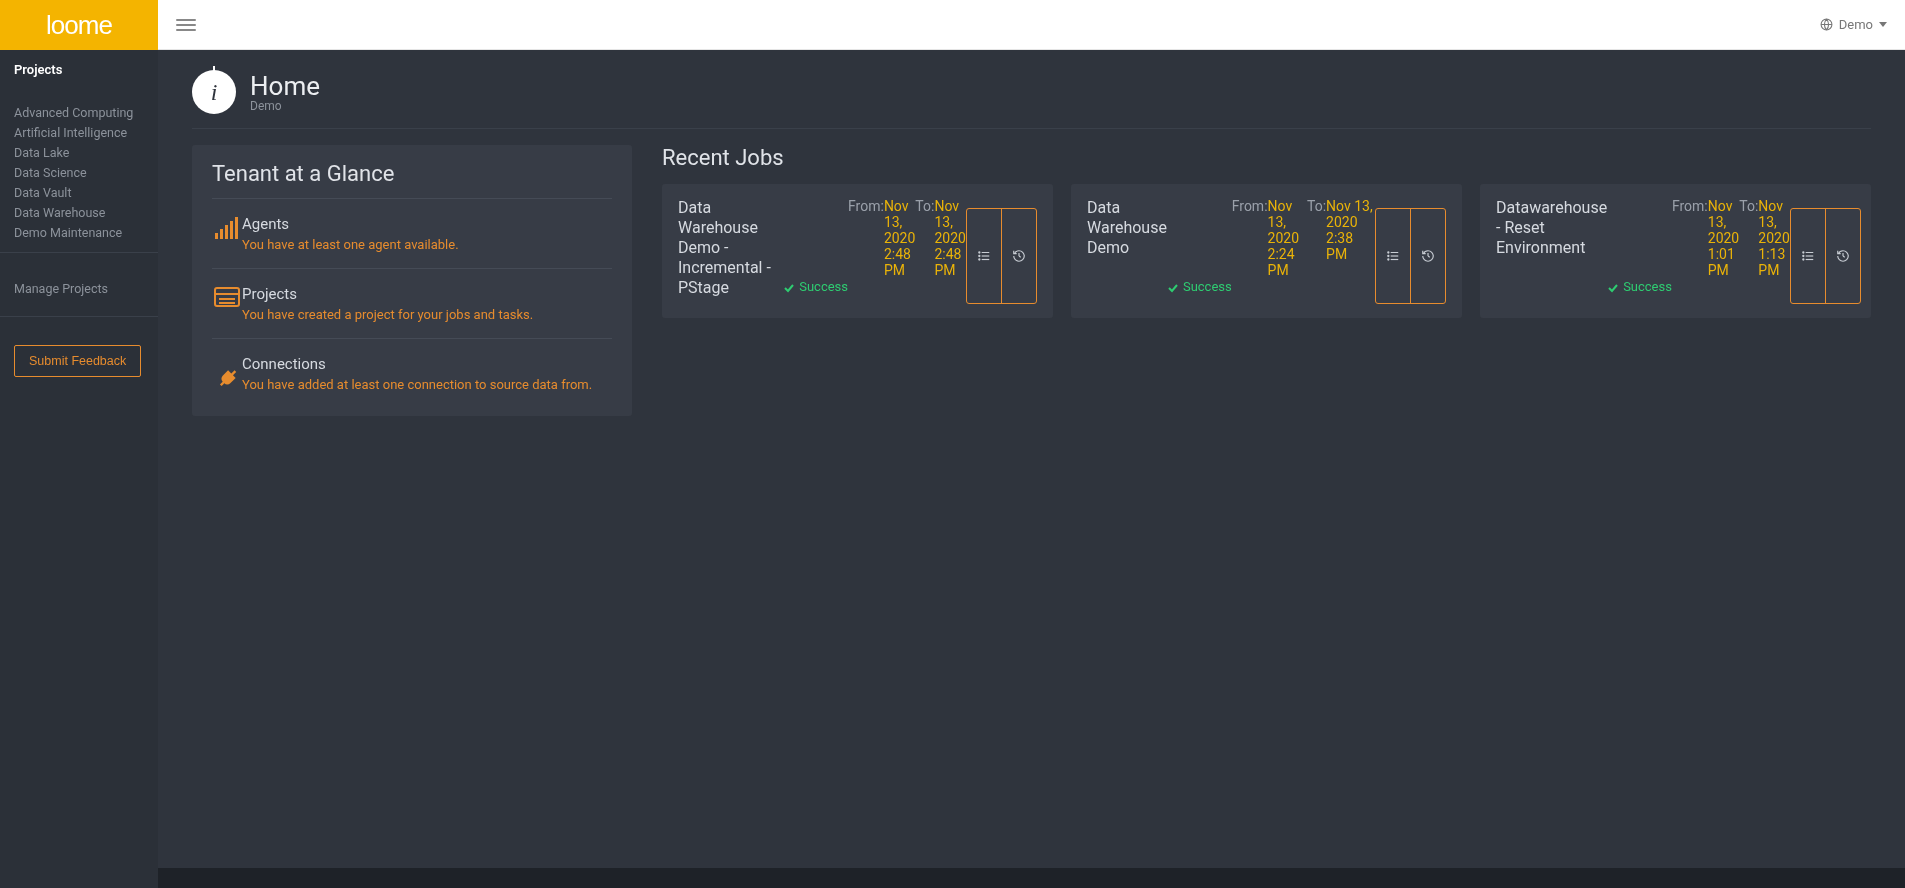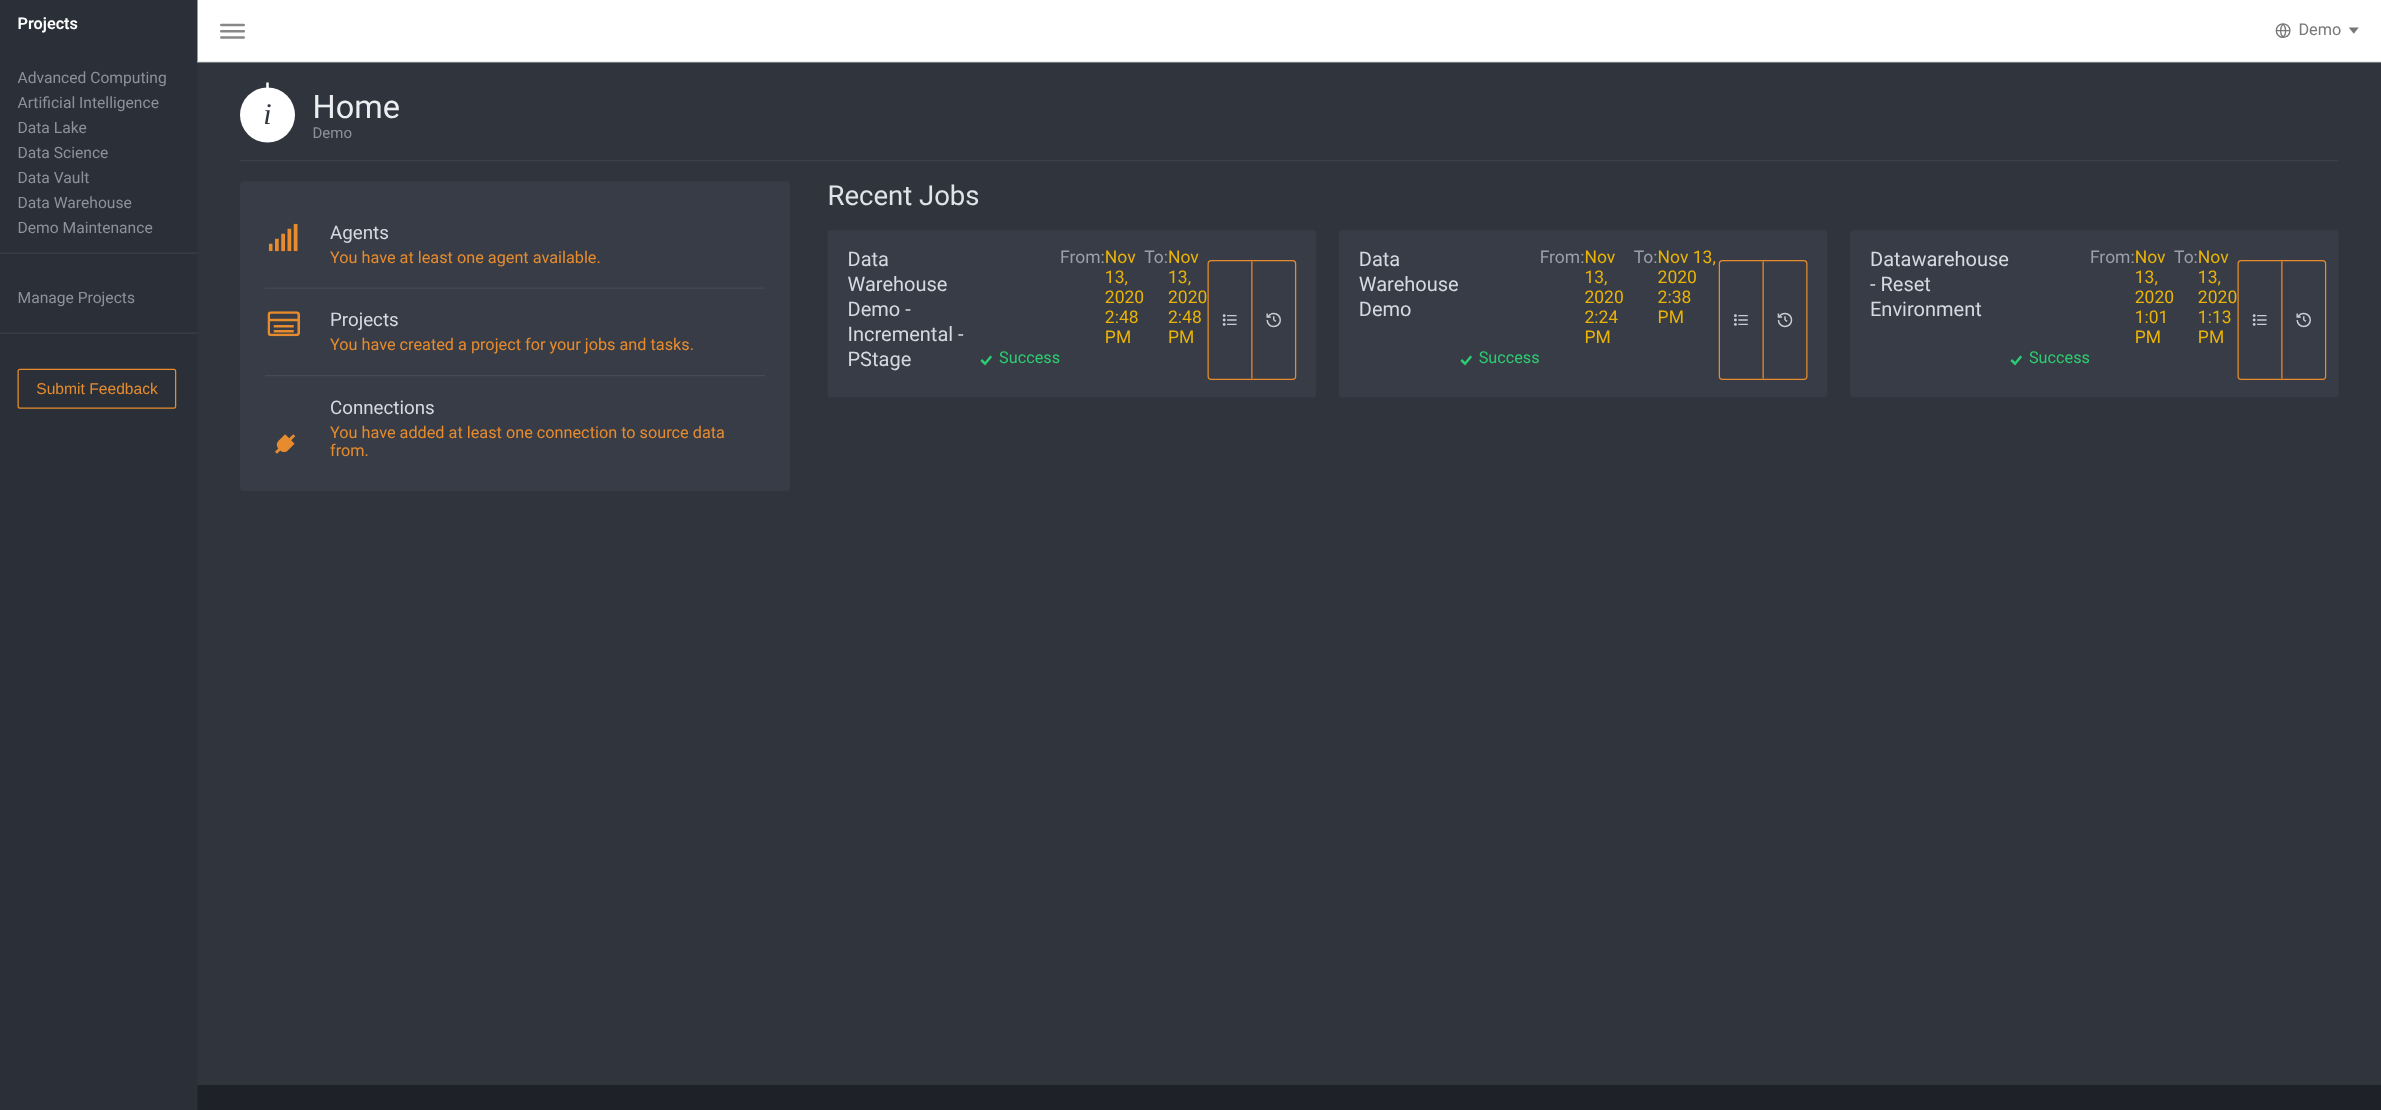--- a/index.html
+++ b/index.html
@@ -182,21 +182,20 @@
   }
   .glance-title {
     color: #e0e3e8;
     font-size: 22px;
     font-weight: 400;
     padding-bottom: 12px;
     border-bottom: 1px solid #454b56;
   }
   .glance-row {
     display: flex;
-    gap: 22px;
     padding: 16px 0;
     border-bottom: 1px solid #454b56;
     align-items: flex-start;
   }
   .glance-row:last-child { border-bottom: none; padding-bottom: 4px; align-items: flex-end; }
   .glance-icon {
     width: 30px;
     flex-shrink: 0;
     color: #e78c2e;
     display: flex;
@@ -289,20 +288,23 @@
   .footer-strip {
     height: 20px;
     background: #1e2228;
   }
 </style>
 </head>
 <body>
 
 <div class="app">
   <aside class="sidebar">
+    <div class="logo">
+      <span class="logo-text">loome</span>
+    </div>
     <div class="sidebar-content">
       <div class="sidebar-heading">Projects</div>
       <ul class="sidebar-list">
         <li>Advanced Computing</li>
         <li>Artificial Intelligence</li>
         <li>Data Lake</li>
         <li>Data Science</li>
         <li>Data Vault</li>
         <li>Data Warehouse</li>
         <li>Demo Maintenance</li>
@@ -335,20 +337,21 @@
       <div class="page-header">
         <div class="page-icon">i</div>
         <div>
           <div class="page-title">Home</div>
           <div class="page-subtitle">Demo</div>
         </div>
       </div>
 
       <div class="dashboard">
         <section class="glance-panel">
+          <div class="glance-title">Tenant at a Glance</div>
 
           <div class="glance-row">
             <div class="glance-icon">
               <svg width="24" height="22" viewBox="0 0 24 22">
                   <rect x="0" y="16" width="3" height="6" fill="#e78c2e"></rect>
                   <rect x="5" y="12" width="3" height="10" fill="#e78c2e"></rect>
                   <rect x="10" y="8" width="3" height="14" fill="#e78c2e"></rect>
                   <rect x="15" y="4" width="3" height="18" fill="#e78c2e"></rect>
                   <rect x="20" y="0" width="3" height="22" fill="#e78c2e"></rect>
                 </svg>

